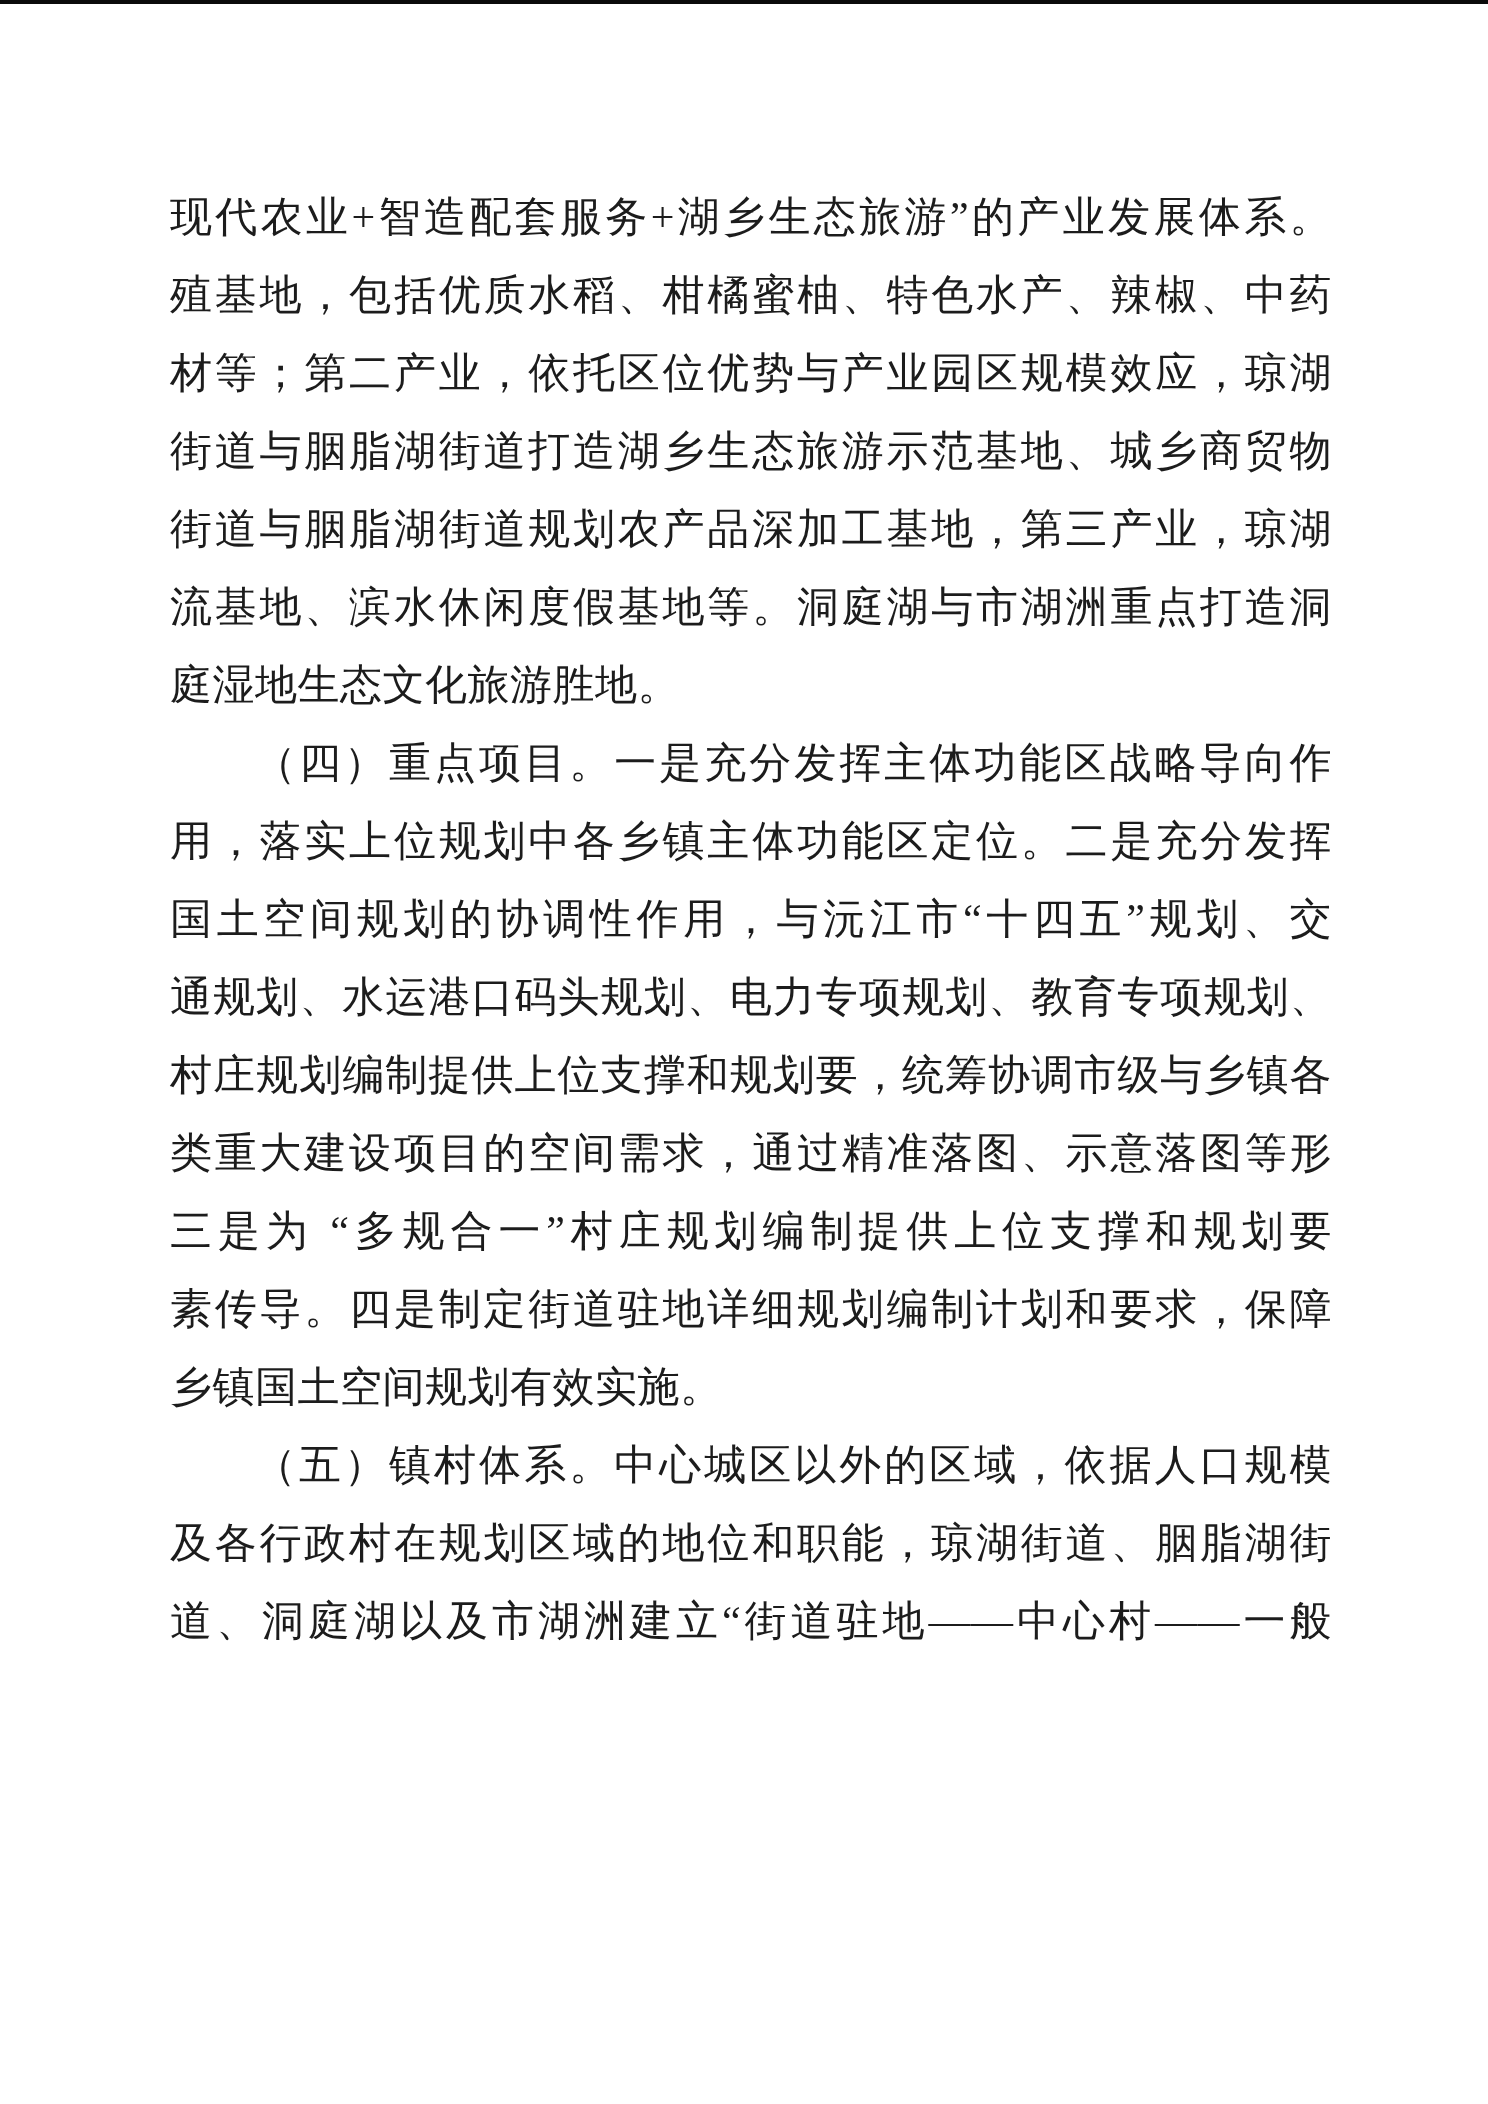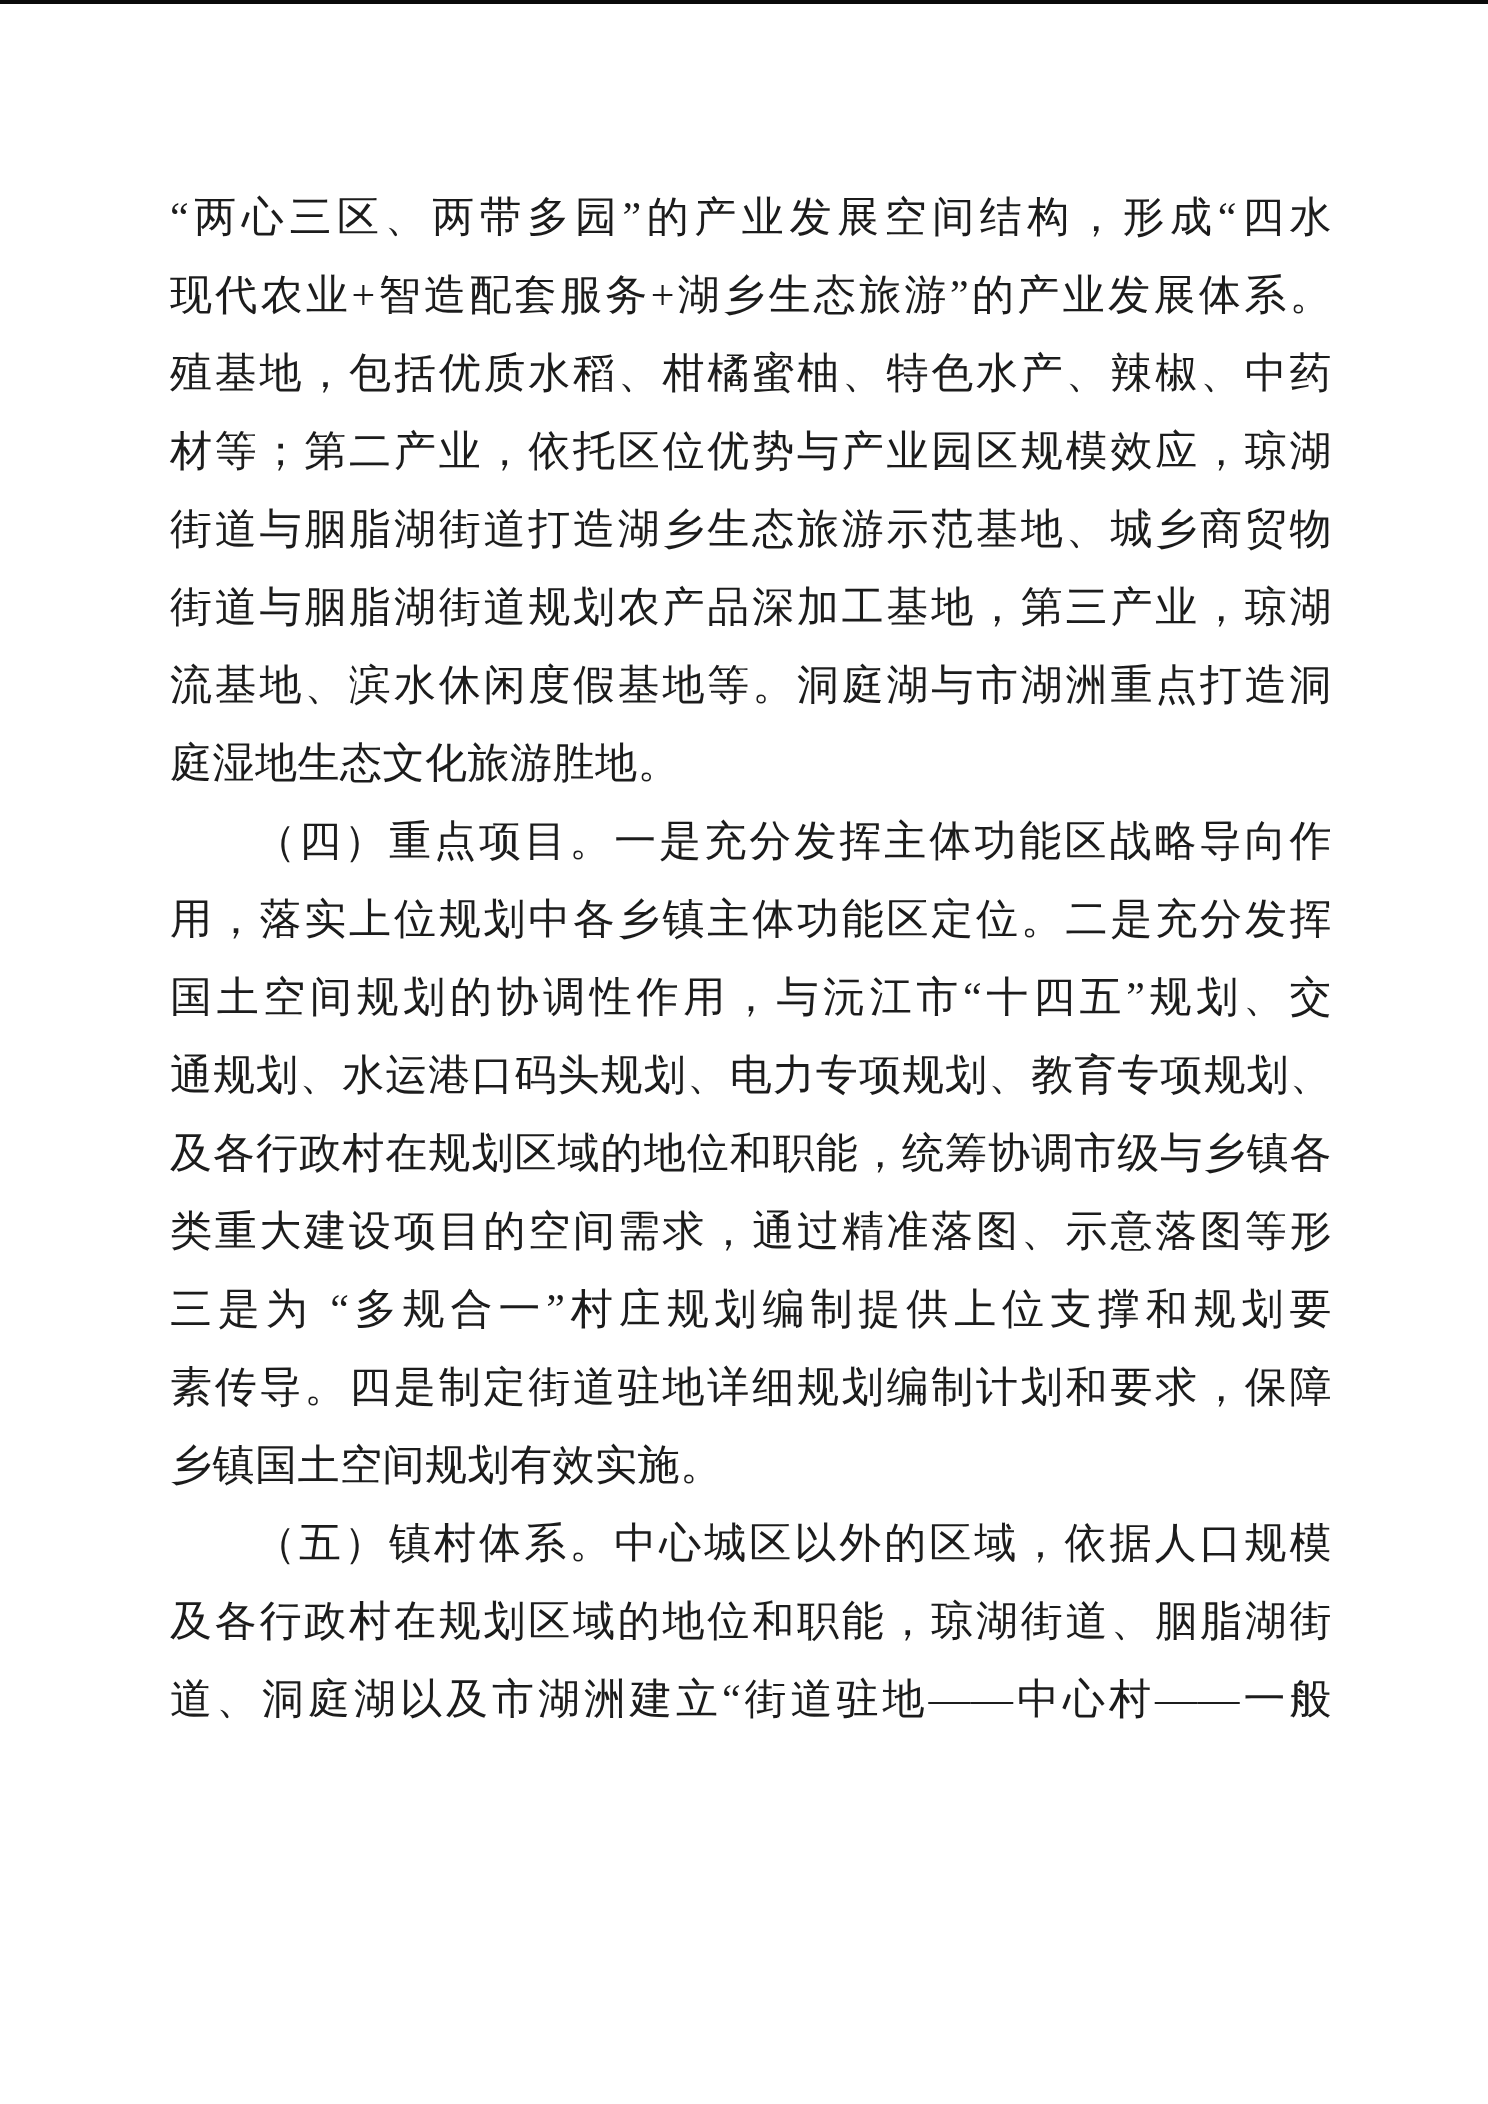--- a/index.html
+++ b/index.html
@@ -50,36 +50,35 @@
 </style>
 </head>
 <body>
 
 <div class="page">
   <div class="top-edge"></div>
 
   <div class="text-block">
 
     <div>
-      <div class="line just">“两心三区、两带多园”的产业发展空间结构，形成“四水</div>
       <div class="line just">现代农业+智造配套服务+湖乡生态旅游”的产业发展体系。</div>
       <div class="line just">殖基地，包括优质水稻、柑橘蜜柚、特色水产、辣椒、中药</div>
       <div class="line just">材等；第二产业，依托区位优势与产业园区规模效应，琼湖</div>
       <div class="line just">街道与胭脂湖街道打造湖乡生态旅游示范基地、城乡商贸物</div>
       <div class="line just">街道与胭脂湖街道规划农产品深加工基地，第三产业，琼湖</div>
       <div class="line just">流基地、滨水休闲度假基地等。洞庭湖与市湖洲重点打造洞</div>
       <div class="line end">庭湿地生态文化旅游胜地。</div>
     </div>
 
     <div>
       <div class="line just indent">（四）重点项目。一是充分发挥主体功能区战略导向作</div>
       <div class="line just">用，落实上位规划中各乡镇主体功能区定位。二是充分发挥</div>
       <div class="line just">国土空间规划的协调性作用，与沅江市“十四五”规划、交</div>
       <div class="line just">通规划、水运港口码头规划、电力专项规划、教育专项规划、</div>
-      <div class="line just">及各行政村在规划区域的地位和职能，统筹协调市级与乡镇各</div>
+      <div class="line just">村庄规划编制提供上位支撑和规划要，统筹协调市级与乡镇各</div>
       <div class="line just">类重大建设项目的空间需求，通过精准落图、示意落图等形</div>
       <div class="line just">三是为 “多规合一”村庄规划编制提供上位支撑和规划要</div>
       <div class="line just">素传导。四是制定街道驻地详细规划编制计划和要求，保障</div>
       <div class="line end">乡镇国土空间规划有效实施。</div>
     </div>
 
     <div>
       <div class="line just indent">（五）镇村体系。中心城区以外的区域，依据人口规模</div>
       <div class="line just">及各行政村在规划区域的地位和职能，琼湖街道、胭脂湖街</div>
       <div class="line just">道、洞庭湖以及市湖洲建立“街道驻地——中心村——一般</div>

